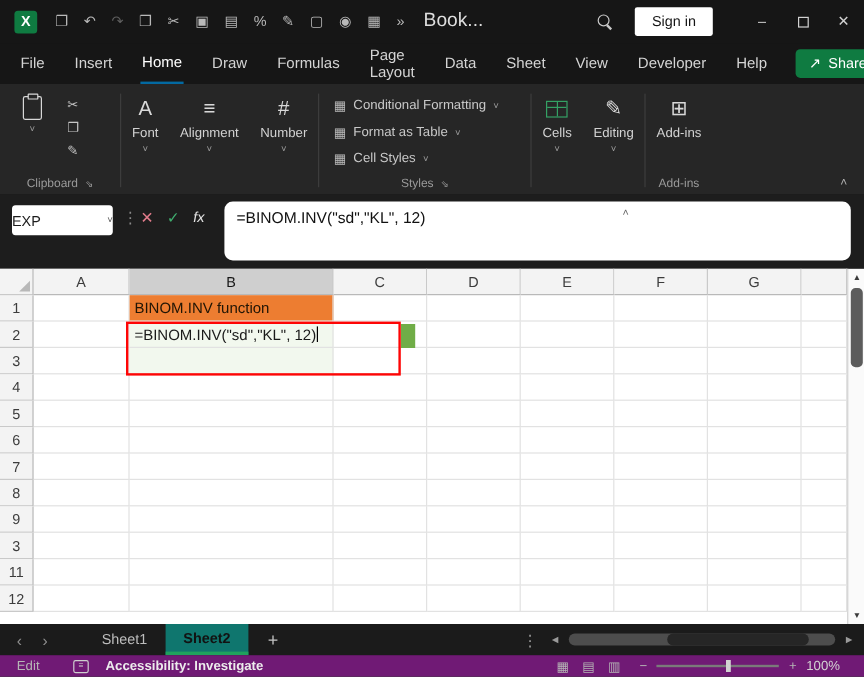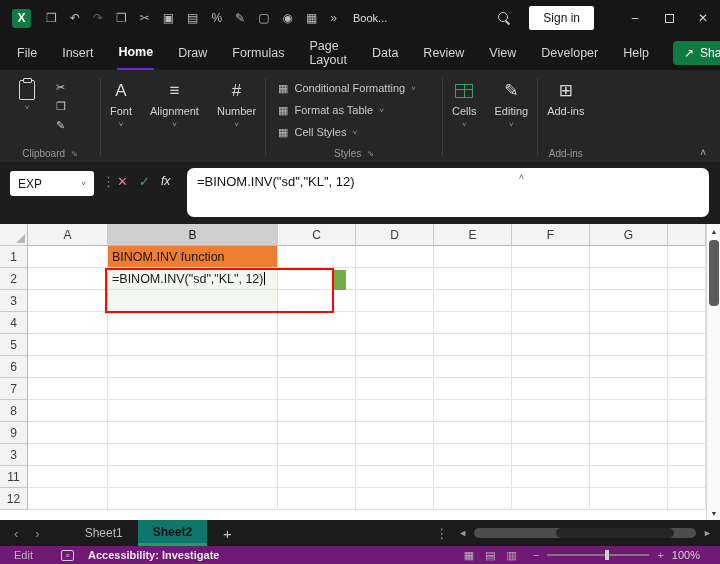--- a/index.html
+++ b/index.html
@@ -7,39 +7,39 @@
   body { font-family:"Liberation Sans", sans-serif; background:#161616; position:relative; }
 
   
   .titlebar { position:absolute; top:0; left:0; width:720px; height:36px;
     display:flex; align-items:center; background:#161616; color:#c9c9c9; }
   .logo { width:19px; height:19px; margin-left:12px; background:#0f7b41; color:#fff;
     border-radius:3px; font-size:12px; font-weight:bold; display:flex; align-items:center; justify-content:center; }
   .qat { display:flex; gap:13px; margin-left:15px; font-size:12px; color:#b9b9b9; }
   .qat span { cursor:default; }
   .qat .dim { color:#5f5f5f; }
-  .tb-title { margin-left:16px; font-size:11px; color:#dedede; }
+  .tb-title { margin-left:16px; font-size:16px; color:#dedede; }
   .tb-spacer { flex:1; }
   .mag { position:relative; width:14px; height:14px; margin-right:18px; display:inline-block; }
   .mag::before { content:""; position:absolute; left:1px; top:1px; width:8px; height:8px;
     border:1.5px solid #c9c9c9; border-radius:50%; }
   .mag::after { content:""; position:absolute; left:9px; top:9px; width:5px; height:1.5px;
     background:#c9c9c9; transform:rotate(45deg); transform-origin:left center; }
   .signin { background:#ffffff; color:#141414; font-size:12px; padding:5px 14px; border-radius:2px;
     margin-right:24px; border:none; cursor:pointer; }
   .winctl { display:flex; align-items:center; gap:0; }
   .winctl > span { width:34px; height:36px; display:flex; align-items:center; justify-content:center;
     font-size:12px; color:#d2d2d2; cursor:default; }
   .maxbox { width:9px; height:9px; border:1.2px solid #d2d2d2; display:inline-block; }
 
   
   .menubar { position:absolute; top:36px; left:0; width:720px; height:34px;
     display:flex; align-items:center; background:#161616; padding-left:16px; }
   .menu-item { font-size:12.5px; color:#d4d4d4; margin-right:23px; padding:9px 1px; cursor:default; }
-  .menu-item.active { color:#ffffff; font-weight:bold; border-bottom:2px solid #6d28d9; }
+  .menu-item.active { color:#ffffff; font-weight:normal; border-bottom:2px solid #0369a1; }
   .share-btn { margin-left:auto; margin-right:10px; background:#0f7b41; color:#fff; border-radius:4px;
     display:flex; align-items:center; gap:6px; font-size:12px; padding:5px 11px; cursor:pointer; }
 
   
   .ribbon { position:absolute; top:70px; left:0; width:720px; height:92px; background:#262626; display:flex; }
   .vdiv { width:1px; background:#3c3c3c; margin:8px 0 6px; }
   .rgroup { position:relative; display:flex; padding-top:8px; }
   .glabel { position:absolute; bottom:3px; left:0; right:0; text-align:center; font-size:10px;
     color:#9a9a9a; display:flex; justify-content:center; align-items:center; gap:6px; }
   .launcher { font-size:8px; color:#9a9a9a; }
@@ -58,21 +58,21 @@
   .sicon { font-size:11px; color:#b9b9b9; }
   .stext { font-size:11px; color:#c8c8c8; }
   .mini-table { width:18px; height:14px; border:1.5px solid #34a164; position:relative; }
   .mini-table::before { content:""; position:absolute; left:0; right:0; top:4px; height:1px; background:#34a164; }
   .mini-table::after  { content:""; position:absolute; top:0; bottom:0; left:8px; width:1px; background:#34a164; }
   .ribbon-collapse { position:absolute; right:14px; bottom:4px; font-size:10px; color:#b5b5b5; }
 
   
   .formulabar { position:absolute; top:162px; left:0; width:720px; height:62px; background:#1d1d1d; }
   .namebox { position:absolute; left:10px; top:9px; width:84px; height:25px; background:#ffffff;
-    border-radius:3px; display:flex; align-items:center; padding:0 8px; }
+    border-radius:3px; display:flex; align-items:center; padding:0 0; }
   .namebox .nbtext { flex:1; font-size:12px; color:#1c1c1c; }
   .namebox .chev { color:#555; }
   .fb-dots { position:absolute; left:102px; top:12px; color:#8a8a8a; font-size:13px; }
   .fb-cancel { position:absolute; left:117px; top:12px; color:#e07b8a; font-size:13px; }
   .fb-check { position:absolute; left:139px; top:12px; color:#3fad6e; font-size:13px; }
   .fb-fx { position:absolute; left:161px; top:12px; color:#e2e2e2; font-size:12px; font-style:italic; }
   .fb-input { position:absolute; left:187px; top:6px; width:522px; height:49px; background:#ffffff;
     border-radius:7px; padding:6px 22px 6px 10px; font-size:13px; color:#111; }
   .fb-collapse { position:absolute; right:196px; top:10px; font-size:9px; color:#666; }
 
@@ -170,21 +170,21 @@
 </div>
 
 <div class="menubar">
   <span class="menu-item">File</span>
   <span class="menu-item">Insert</span>
   <span class="menu-item active">Home</span>
   <span class="menu-item">Draw</span>
   <span class="menu-item">Formulas</span>
   <span class="menu-item">Page Layout</span>
   <span class="menu-item">Data</span>
-  <span class="menu-item">Review</span>
+  <span class="menu-item">Sheet</span>
   <span class="menu-item">View</span>
   <span class="menu-item">Developer</span>
   <span class="menu-item">Help</span>
   <span class="share-btn">
     <span>↗</span>
     <span>Share</span>
 
   </span>
 </div>
 

